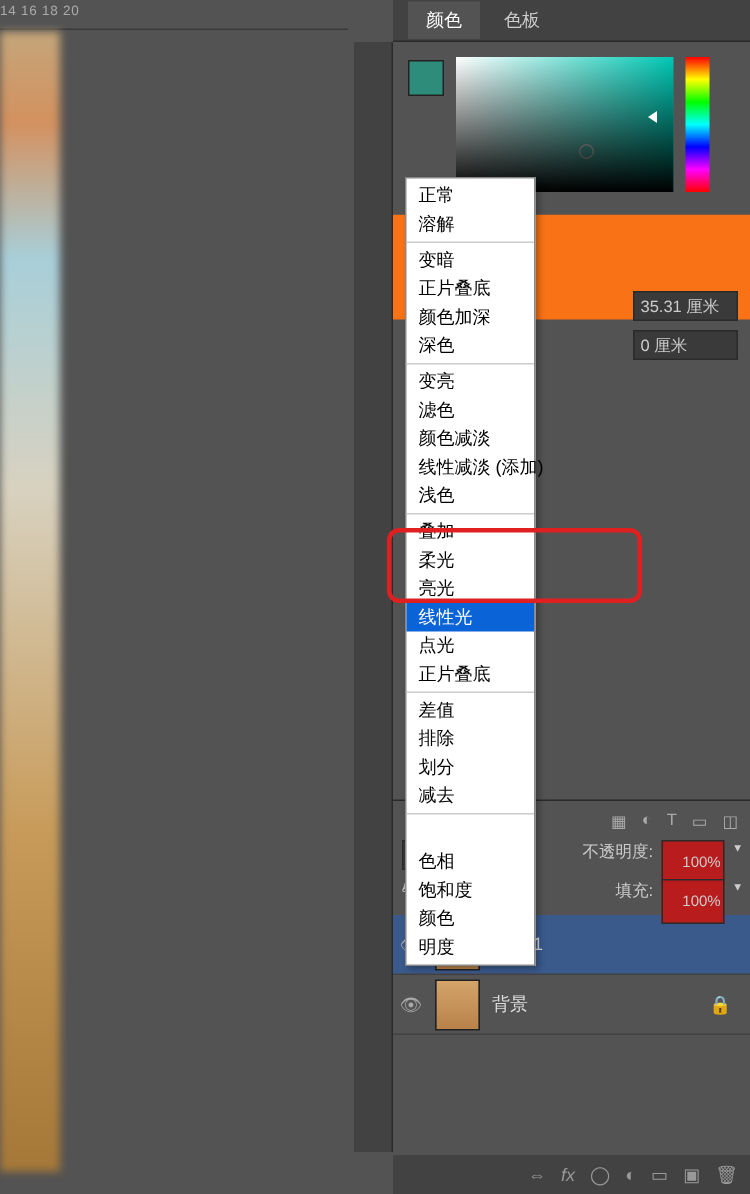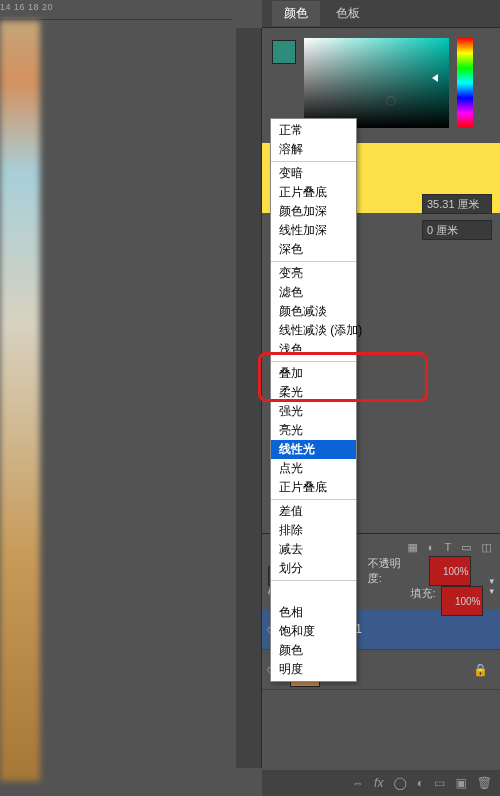--- a/index.html
+++ b/index.html
@@ -19,35 +19,35 @@
   .tab.active { background: #535353; color: #fff; }
   
   .color-panel { height: 115px; background: #535353; padding: 10px; position: relative; display: flex; gap: 8px; }
   .swatch-box { width: 24px; height: 24px; background: #2d8c7a; border: 1px solid #222; margin-top: 2px; }
   .color-field { width: 145px; height: 90px; background: linear-gradient(to right, #fff, #00c8b4); position: relative; }
   .color-field::after { content: ""; position: absolute; inset: 0; background: linear-gradient(to bottom, transparent, #000); }
   .picker-dot { position: absolute; left: 82px; top: 58px; width: 10px; height: 10px; border: 1.5px solid #fff; border-radius: 50%; }
   .hue-strip { width: 16px; height: 90px; background: linear-gradient(180deg, #f00, #ff0, #0f0, #0ff, #00f, #f0f, #f00); }
   .hue-arrow { position: absolute; right: 62px; top: 46px; width: 0; height: 0; border-top: 4px solid transparent; border-bottom: 4px solid transparent; border-right: 6px solid #fff; }
   
-  .props-panel { background: #fde047; padding: 4px 8px; font-size: 11px; color: #ccc; }
+  .props-panel { background: #f97316; padding: 4px 8px; font-size: 11px; color: #ccc; }
   .prop-row { display: flex; align-items: center; justify-content: flex-end; gap: 4px; height: 26px; }
   .prop-row input { width: 70px; height: 20px; background: #3a3a3a; border: 1px solid #2a2a2a; color: #ccc; font-size: 11px; padding: 0 4px; }
   
   .blend-menu { position: absolute; left: 270px; top: 118px; width: 87px; background: #fff; border: 1px solid #888; box-shadow: 2px 2px 4px rgba(0,0,0,.3); z-index: 100; font-size: 12px; }
   .blend-group { border-bottom: 1px solid #ccc; padding: 2px 0; }
   .blend-group:last-child { border-bottom: none; margin-top: 20px; }
   .blend-item { padding: 1px 8px; cursor: pointer; white-space: nowrap; }
-  .blend-item.selected { background: #0a64d8; color: #fff; font-weight: bold; }
+  .blend-item.selected { background: #0a64d8; color: #fff; }
   
   .highlight-box { position: absolute; left: 258px; top: 352px; width: 170px; height: 50px; border: 3px solid #e02020; border-radius: 8px; z-index: 101; pointer-events: none; }
   
   .layers-panel { margin-top: auto; background: #535353; border-top: 1px solid #2a2a2a; }
   .layers-toolbar { height: 26px; display: flex; align-items: center; justify-content: flex-end; gap: 10px; padding: 0 8px; color: #aaa; font-size: 11px; }
-  .blend-row { height: 26px; display: flex; align-items: flex-end; padding: 0 6px; gap: 18px; font-size: 11px; color: #ccc; }
+  .blend-row { height: 26px; display: flex; align-items: flex-start; padding: 0 6px; gap: 6px; font-size: 11px; color: #ccc; }
   .blend-select { width: 68px; height: 20px; background: #3a3a3a; border: 1px solid #2a2a2a; color: #ccc; font-size: 11px; padding: 0 4px; }
   .pct-input { width: 42px; height: 30px; background: #b91c1c; border: 1px solid #2a2a2a; color: #ccc; font-size: 10px; text-align: right; padding: 0 2px; }
   .lock-row { height: 24px; display: flex; padding: 0 6px; gap: 6px; font-size: 11px; color: #ccc; }
   .lock-icons { display: flex; gap: 4px; }
   
   .layer-list { }
   .layer-row { height: 40px; display: flex; align-items: center; padding: 0 4px; gap: 8px; font-size: 12px; color: #ddd; border-bottom: 1px solid #424242; }
   .layer-row.sel { background: #3a5a8c; }
   .eye { width: 16px; text-align: center; color: #aaa; }
   .thumb { width: 30px; height: 34px; background: linear-gradient(#d4a46a, #b8824a); border: 1px solid #222; }
@@ -151,44 +151,42 @@
 
 <div class="blend-menu" id="blend-menu">
     <div class="blend-group">
       <div class="blend-item">正常</div>
       <div class="blend-item">溶解</div>
     </div>
     <div class="blend-group">
       <div class="blend-item">变暗</div>
       <div class="blend-item">正片叠底</div>
       <div class="blend-item">颜色加深</div>
-      <div class="blend-item">线性加深</div>
       <div class="blend-item">深色</div>
     </div>
     <div class="blend-group">
       <div class="blend-item">变亮</div>
       <div class="blend-item">滤色</div>
       <div class="blend-item">颜色减淡</div>
       <div class="blend-item">线性减淡 (添加)</div>
       <div class="blend-item">浅色</div>
     </div>
     <div class="blend-group">
       <div class="blend-item">叠加</div>
       <div class="blend-item">柔光</div>
-      <div class="blend-item">强光</div>
       <div class="blend-item">亮光</div>
       <div class="blend-item selected">线性光</div>
       <div class="blend-item">点光</div>
       <div class="blend-item">正片叠底</div>
     </div>
     <div class="blend-group">
       <div class="blend-item">差值</div>
       <div class="blend-item">排除</div>
+      <div class="blend-item">划分</div>
       <div class="blend-item">减去</div>
-      <div class="blend-item">划分</div>
     </div>
     <div class="blend-group">
       <div class="blend-item">色相</div>
       <div class="blend-item">饱和度</div>
       <div class="blend-item">颜色</div>
       <div class="blend-item">明度</div>
     </div>
   </div>
 
 <div class="highlight-box"></div>

